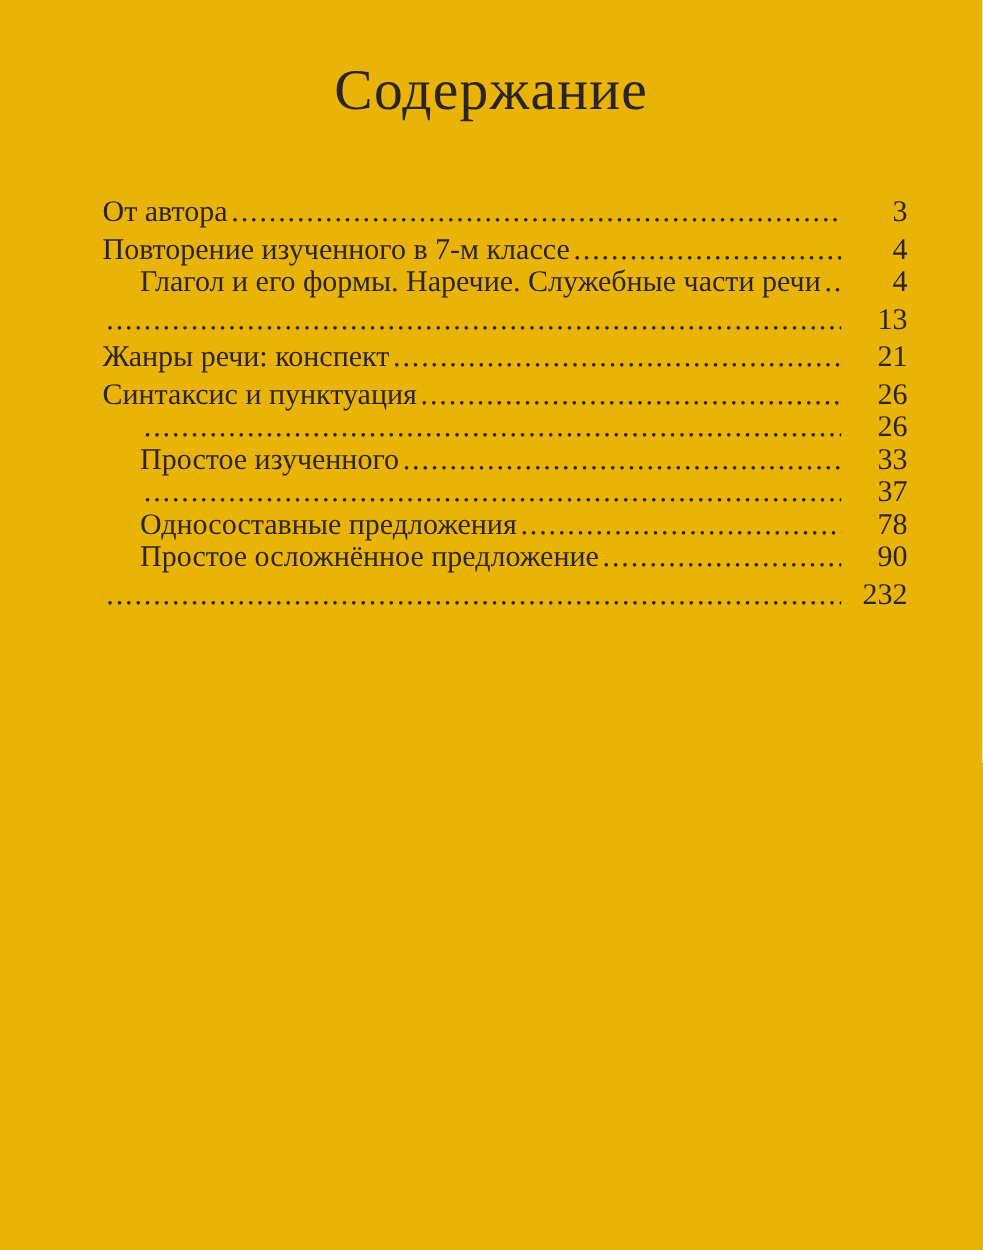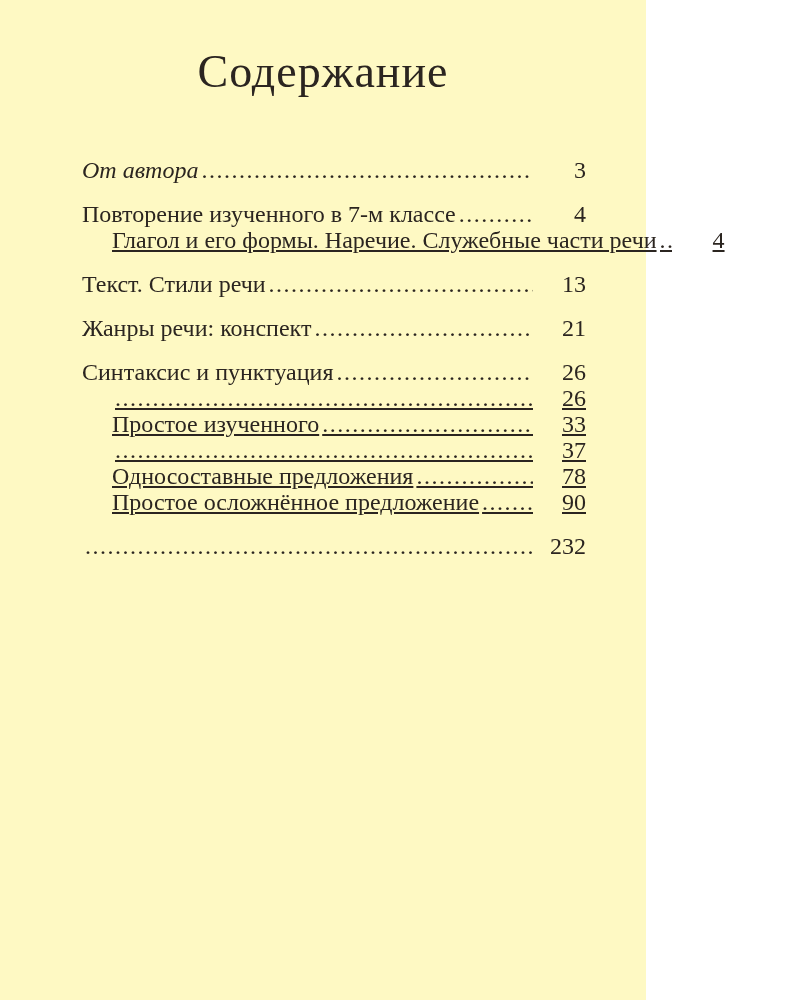--- a/index.html
+++ b/index.html
@@ -6,23 +6,23 @@
     margin: 0;
     padding: 0;
     background: #ffffff;
     width: 786px;
     height: 1000px;
     overflow: hidden;
     font-family: "Liberation Serif", "DejaVu Serif", serif;
   }
   .book-page {
     position: relative;
-    width: 646px;
+    width: 786px;
     height: 1000px;
-    background: #fef9c3;
+    background: #eab308;
     color: #2b2520;
     box-sizing: border-box;
   }
   .page-title {
     margin: 0;
     padding-top: 46px;
     text-align: center;
     font-size: 46px;
     font-weight: 400;
     letter-spacing: 1px;
@@ -34,28 +34,28 @@
     padding-left: 82px;
     padding-right: 60px;
   }
   .toc-row {
     display: flex;
     align-items: baseline;
     line-height: 26px;
     font-size: 24px;
     color: #2b2520;
   }
-  .toc-row.level-0 { margin-top: 18px; }
+  .toc-row.level-0 { margin-top: 4px; }
   .toc-row.level-0.first { margin-top: 0; }
-  .toc-row.level-1 { padding-left: 30px; margin-top: 0; text-decoration: underline; }
+  .toc-row.level-1 { padding-left: 30px; margin-top: 0; }
   .toc-label {
     white-space: nowrap;
     flex: 0 0 auto;
   }
-  .toc-label.italic { font-style: italic; }
+  .toc-label.italic { }
   .toc-dots {
     flex: 1 1 auto;
     overflow: hidden;
     white-space: nowrap;
     letter-spacing: 1.5px;
     margin-left: 3px;
     min-width: 12px;
     color: #2b2520;
   }
   .toc-page {
@@ -82,21 +82,20 @@
     <span class="toc-label">Повторение изученного в 7-м классе</span>
     <span class="toc-dots" aria-hidden="true">............................................................................................................................................</span>
     <span class="toc-page">4</span>
   </div>
       <div class="toc-row level-1">
     <span class="toc-label">Глагол и его формы. Наречие. Служебные части речи</span>
     <span class="toc-dots" aria-hidden="true">............................................................................................................................................</span>
     <span class="toc-page">4</span>
   </div>
       <div class="toc-row level-0">
-    <span class="toc-label">Текст. Стили речи</span>
     <span class="toc-dots" aria-hidden="true">............................................................................................................................................</span>
     <span class="toc-page">13</span>
   </div>
       <div class="toc-row level-0">
     <span class="toc-label">Жанры речи: конспект</span>
     <span class="toc-dots" aria-hidden="true">............................................................................................................................................</span>
     <span class="toc-page">21</span>
   </div>
       <div class="toc-row level-0">
     <span class="toc-label">Синтаксис и пунктуация</span>

